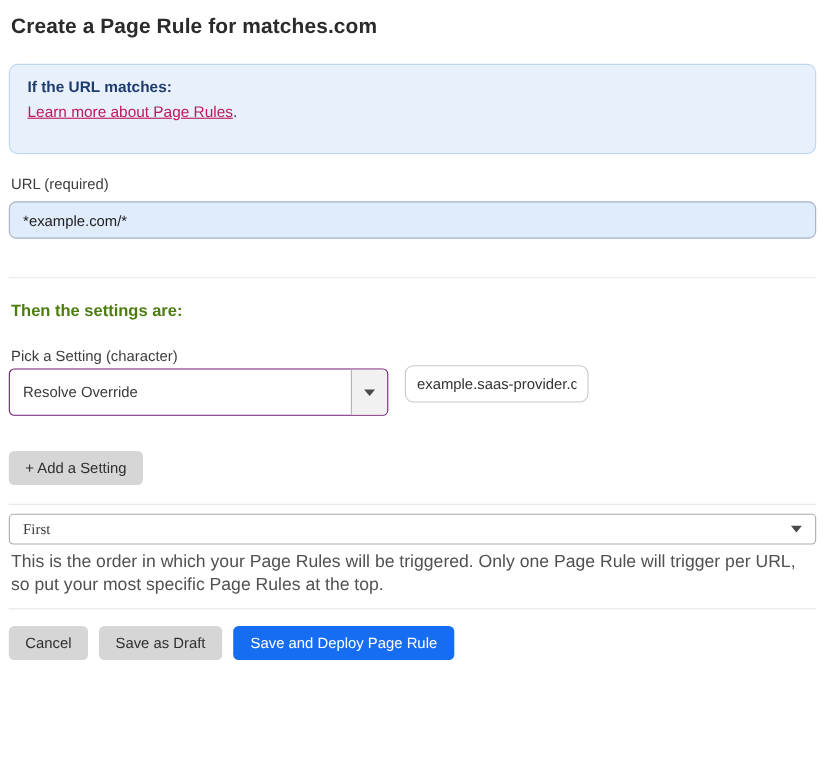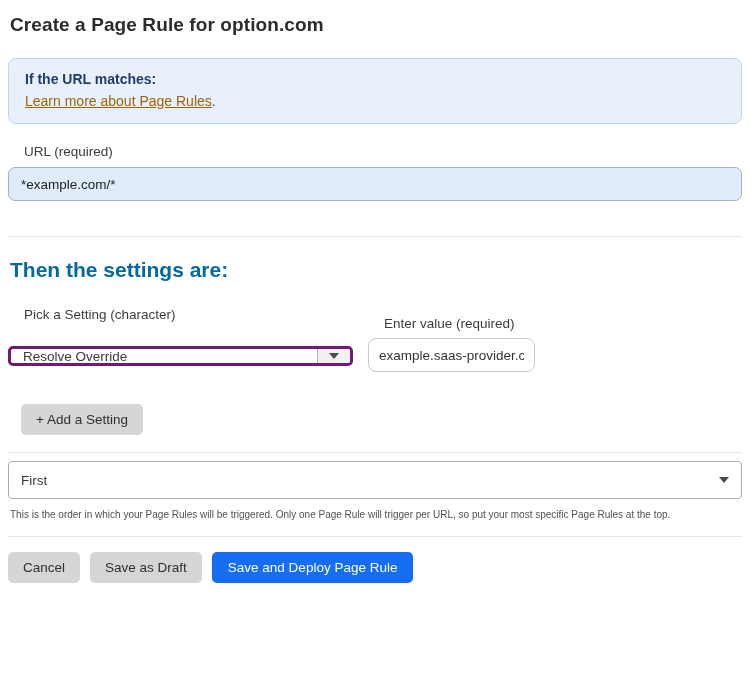--- a/index.html
+++ b/index.html
@@ -18,37 +18,37 @@
     color: #2b2b2b;
     margin: 14px 0 0 2px;
     letter-spacing: 0.1px;
   }
 
   .info-box {
     margin-top: 22px;
     background: #e8f1fb;
     border: 1px solid #bcd6f0;
     border-radius: 8px;
-    padding: 10px 16px 11px 16px;
+    padding: 10px 16px 27px 16px;
     font-size: 14px;
     line-height: 21.5px;
     color: #1e3c6d;
   }
   .info-box .info-heading { font-weight: 700; }
   .info-box a.info-link {
-    color: #a16207;
+    color: #be185d;
     text-decoration: underline;
     cursor: pointer;
   }
   .info-box .link-suffix { color: #1e3c6d; }
 
   .field-label {
     font-size: 13.5px;
     color: #3d3d3d;
-    margin-left: 16px;
+    margin-left: 2px;
   }
   .url-label { margin-top: 20px; }
 
   .url-input {
     display: block;
     width: 100%;
     height: 31px;
     margin-top: 8px;
     background: #e0ebfb;
     border: 1px solid #a3b2c2;
@@ -63,38 +63,38 @@
   .divider {
     border: none;
     border-top: 1px solid #e7e7e7;
     margin: 0;
   }
   .divider-1 { margin-top: 35px; }
   .divider-2 { margin-top: 17px; }
   .divider-3 { margin-top: 11px; }
 
   .section-heading {
-    font-size: 21px;
+    font-size: 15px;
     font-weight: 700;
-    color: #0369a1;
+    color: #4d7c0f;
     margin: 21px 0 0 2px;
   }
 
   .settings-row {
     display: flex;
     align-items: flex-start;
     margin-top: 25px;
   }
   .settings-col-left { width: 345px; }
   .settings-col-right { margin-left: 15px; margin-top: 9px; }
 
   .custom-select {
-    margin-top: 24px;
-    height: 20px;
-    border: 3px solid #701a75;
+    margin-top: 4px;
+    height: 43px;
+    border: 1px solid #701a75;
     border-radius: 5px;
     background: #ffffff;
     display: flex;
     align-items: stretch;
     cursor: pointer;
     overflow: hidden;
   }
   .custom-select .select-value {
     flex: 1;
     display: flex;
@@ -138,40 +138,41 @@
     height: 31px;
     border: none;
     border-radius: 5px;
     font-family: "Liberation Sans", sans-serif;
     font-size: 13.5px;
     color: #2f2f2f;
     background: #d6d6d6;
     padding: 0 15px;
     cursor: pointer;
   }
-  .add-setting-btn { margin: 32px 0 0 13px; }
+  .add-setting-btn { margin: 32px 0 0 0; }
 
   .order-select {
     width: 100%;
-    height: 38px;
+    height: 28px;
     margin-top: 8px;
     border: 1px solid #ababab;
     border-radius: 4px;
+    font-family: Liberation Serif, serif;
   }
   .order-select .select-arrow-plain {
     display: flex;
     align-items: center;
     justify-content: center;
     width: 34px;
   }
   .order-label { margin-top: 24px; }
 
   .help-text {
     margin: 5px 0 0 2px;
-    font-size: 10px;
+    font-size: 16px;
     line-height: 21px;
     color: #515151;
     max-width: 724px;
   }
 
   .footer-buttons {
     display: flex;
     gap: 10px;
     margin-top: 15px;
   }
@@ -179,21 +180,21 @@
     background: #176df2;
     color: #ffffff;
     padding: 0 16px;
   }
 </style>
 </head>
 <body>
 
 <div class="wrap">
 
-  <h1 class="page-title">Create a Page Rule for option.com</h1>
+  <h1 class="page-title">Create a Page Rule for matches.com</h1>
 
   <div class="info-box">
     <div class="info-heading">If the URL matches:</div>
     <div><a class="info-link">Learn more about Page Rules</a><span class="link-suffix">.</span></div>
   </div>
 
   <div class="field-label url-label">URL (required)</div>
   <input class="url-input" type="text" value="*example.com/*" style="">
 
   <hr class="divider divider-1">
@@ -204,21 +205,20 @@
     <div class="settings-col-left">
       <div class="field-label">Pick a Setting (character)</div>
       <div class="custom-select">
         <div class="select-value">Resolve Override</div>
         <div class="select-arrow-box">
           <span class="caret"></span>
         </div>
       </div>
     </div>
     <div class="settings-col-right">
-      <div class="field-label">Enter value (required)</div>
       <input class="value-input" type="text" value="example.saas-provider.com" style="">
     </div>
   </div>
 
   <button class="btn add-setting-btn">+ Add a Setting</button>
 
   <hr class="divider divider-2">
 
 
   <div class="custom-select order-select">

